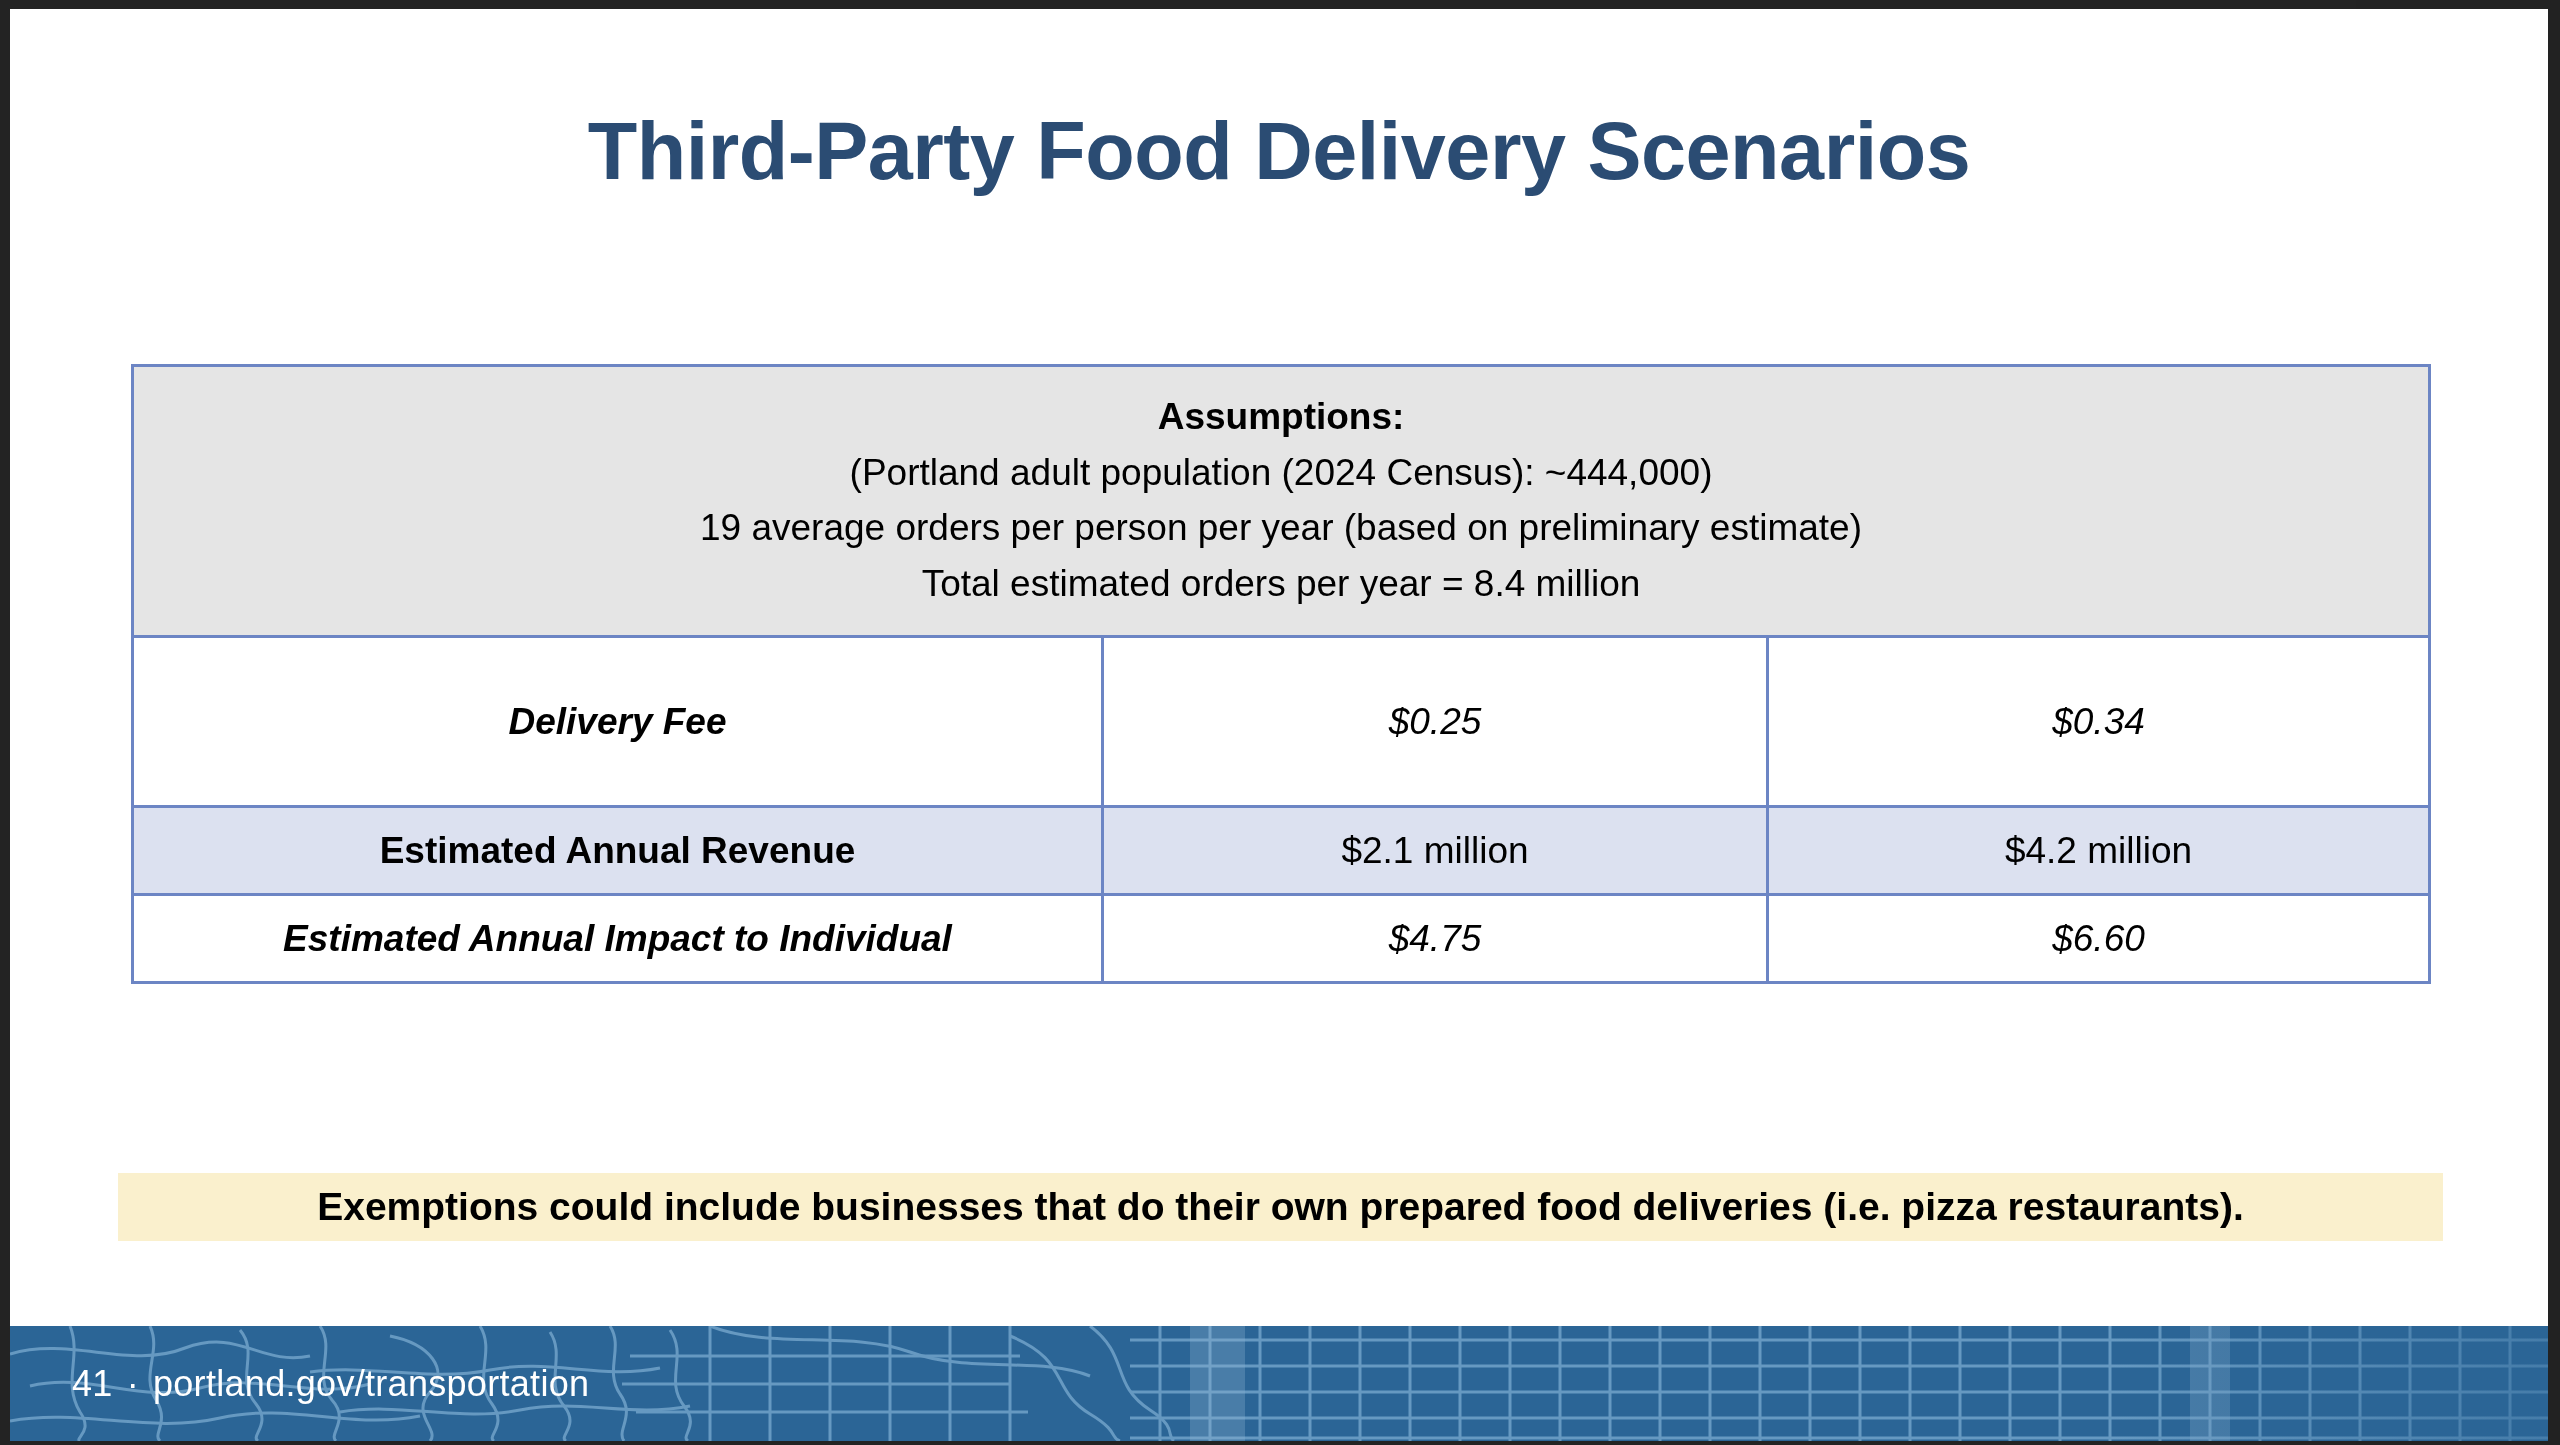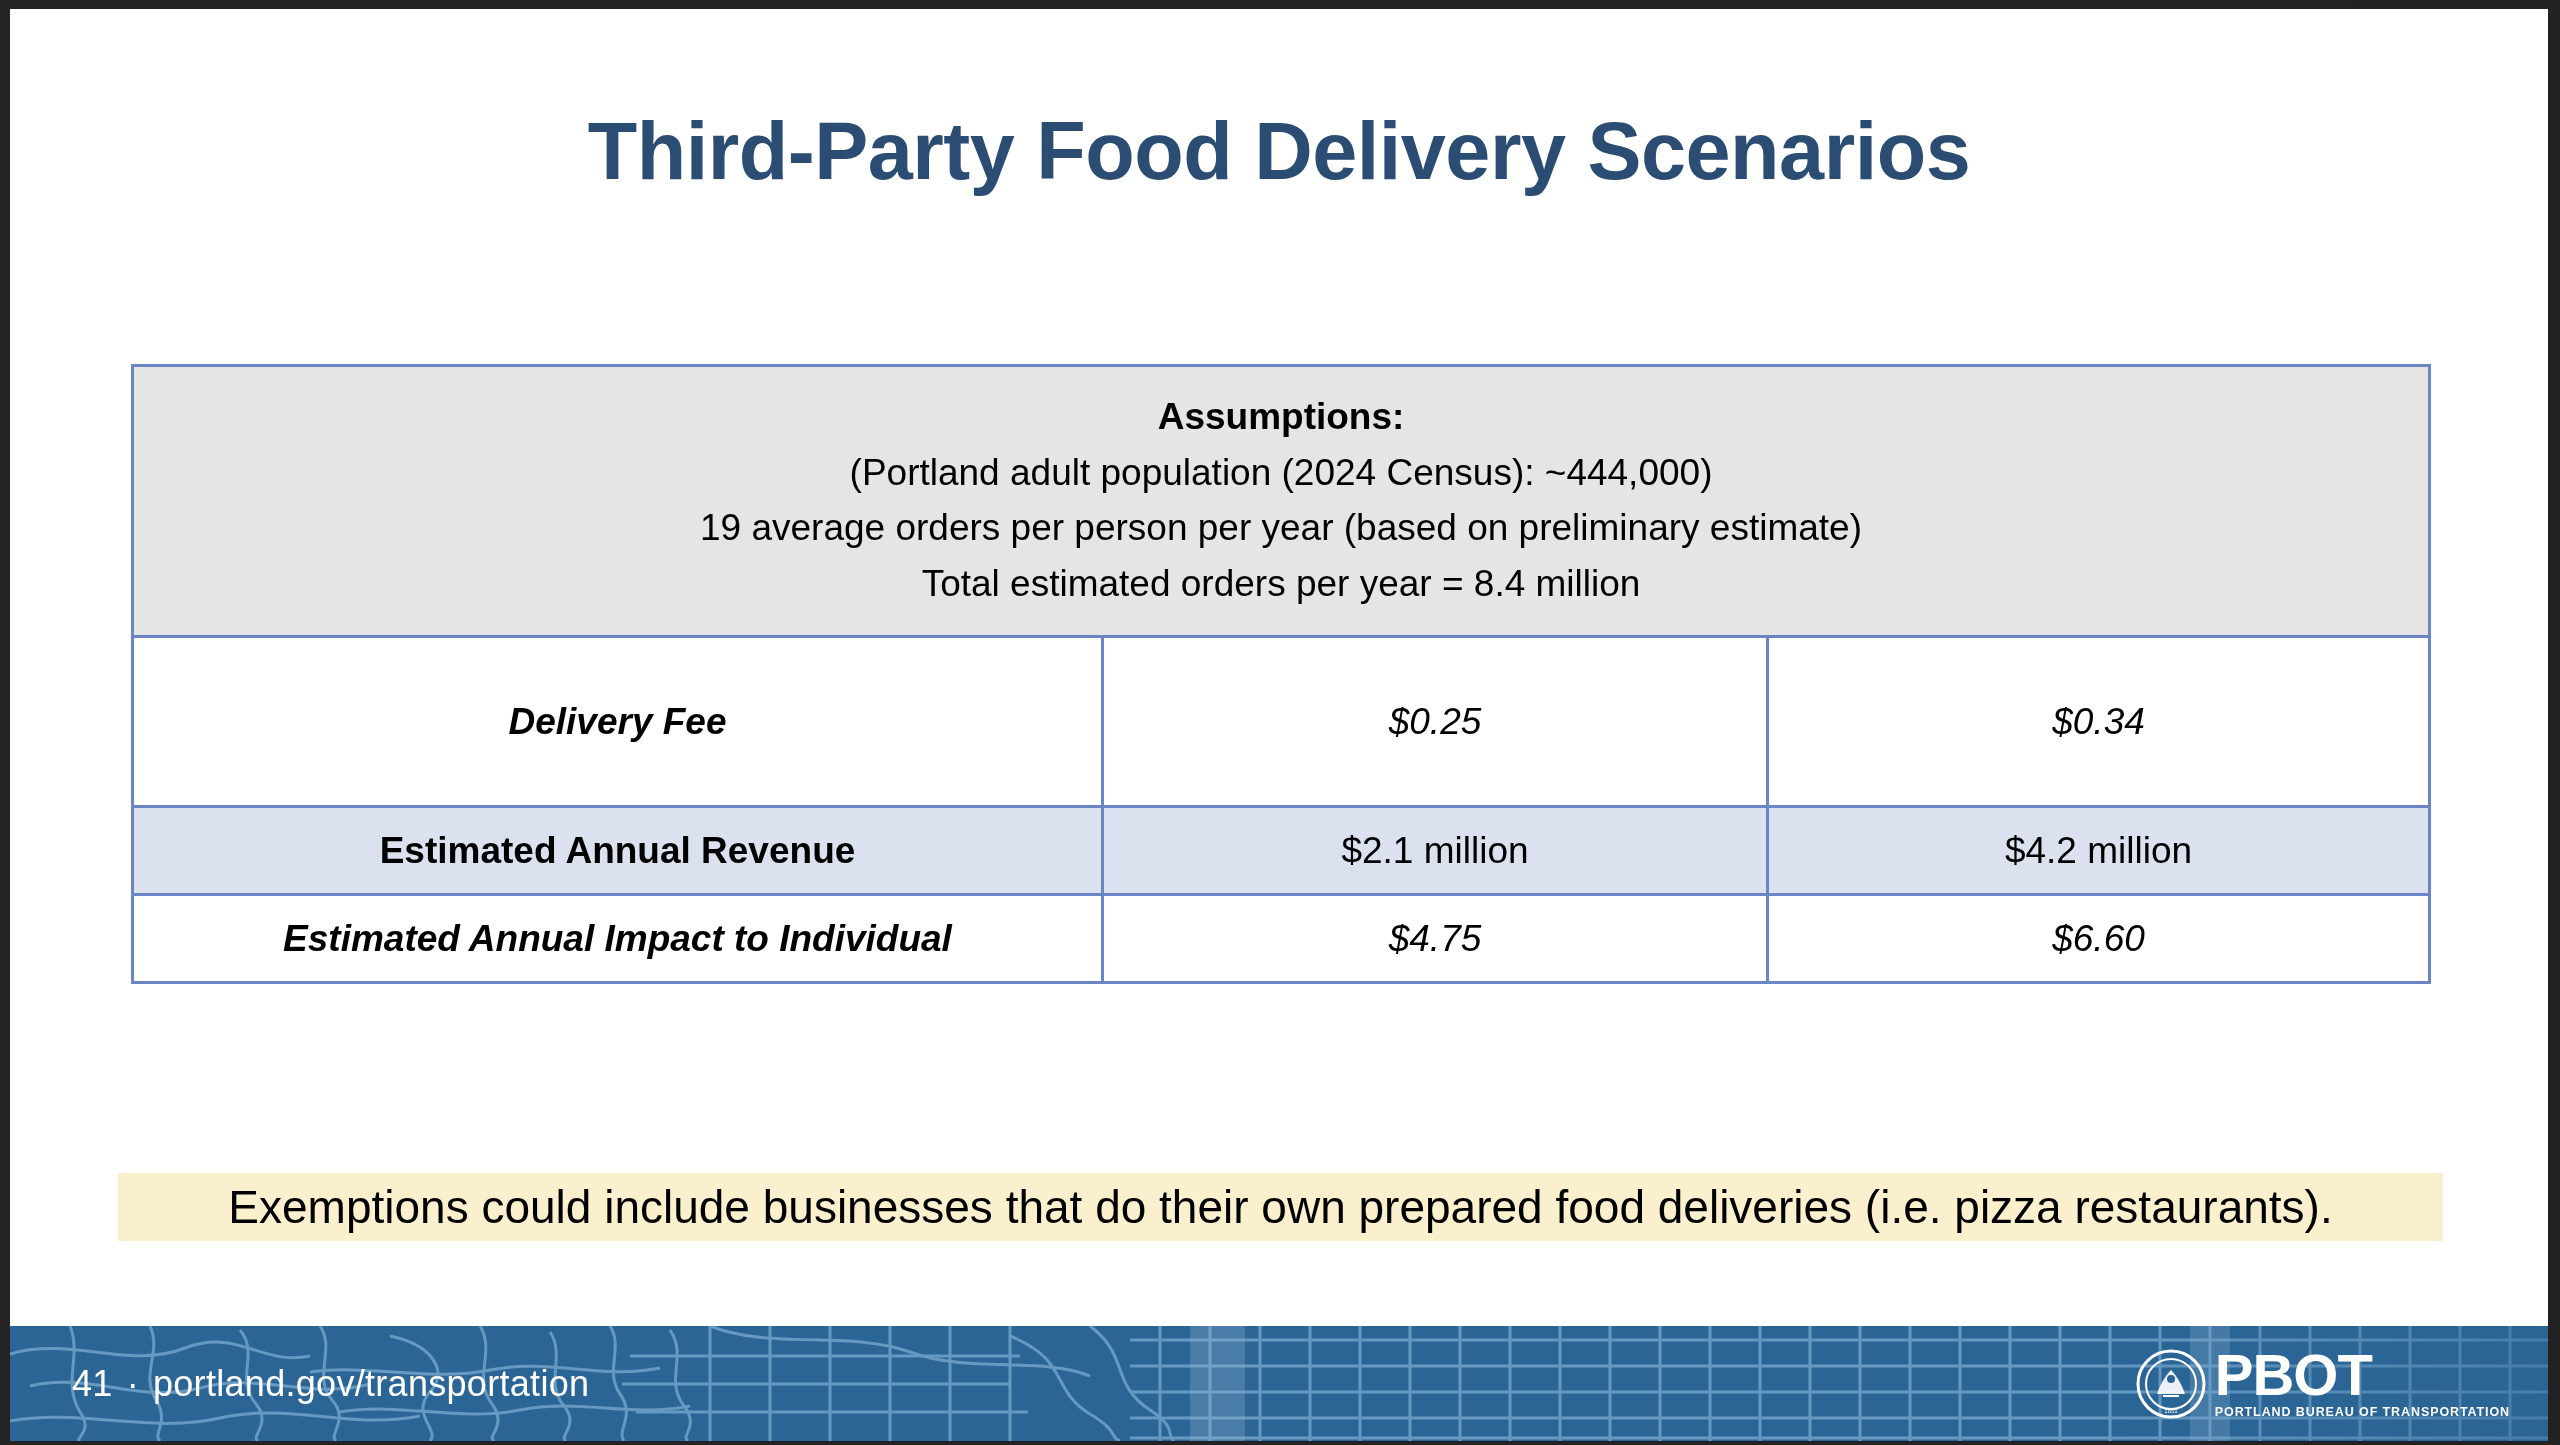--- a/index.html
+++ b/index.html
@@ -93,22 +93,22 @@
     left: 108px;
     top: 1164px;
     width: 2325px;
     height: 68px;
     background: #faf0cd;
     display: flex;
     align-items: center;
     justify-content: center;
   }
   .exemption-text {
-    font-size: 46px;
-    font-weight: normal;
+    font-size: 39px;
+    font-weight: bold;
     color: #000000;
     white-space: nowrap;
   }
 
   
   .footer {
     position: absolute;
     left: 0;
     bottom: 0;
     width: 2538px;
@@ -285,30 +285,16 @@
           <rect x="1180" y="0" width="55" height="115" fill="#8fb7d4"></rect>
           <rect x="2180" y="0" width="40" height="115" fill="#8fb7d4"></rect>
         </g>
         <rect x="2100" y="0" width="438" height="115" fill="url(#fadeR)"></rect>
       </svg>
 
       <div class="footer-text">
         <span>41</span><span class="footer-sep">·</span><span>portland.gov/transportation</span>
       </div>
 
-      <div class="pbot-logo">
-        <svg class="pbot-seal" width="72" height="72" viewBox="0 0 72 72">
-          <circle cx="36" cy="36" r="33" fill="none" stroke="#ffffff" stroke-width="3"></circle>
-          <circle cx="36" cy="36" r="25" fill="none" stroke="#ffffff" stroke-width="2"></circle>
-          <path d="M22 46 C26 34 32 26 36 22 C40 26 46 34 50 46 Z" fill="#ffffff" opacity="0.9"></path>
-          <circle cx="36" cy="31" r="4" fill="#2b6596"></circle>
-          <path d="M28 48 L44 48" stroke="#ffffff" stroke-width="2"></path>
-          <text x="36" y="65" text-anchor="middle" font-size="6" fill="#ffffff" font-family="'Liberation Sans', sans-serif">1851</text>
-        </svg>
-        <div class="pbot-words">
-          <div class="pbot-name">PBOT</div>
-          <div class="pbot-tag">PORTLAND BUREAU OF TRANSPORTATION</div>
-        </div>
-      </div>
     </div>
 
   </div>
 </div>
 
 </body></html>

